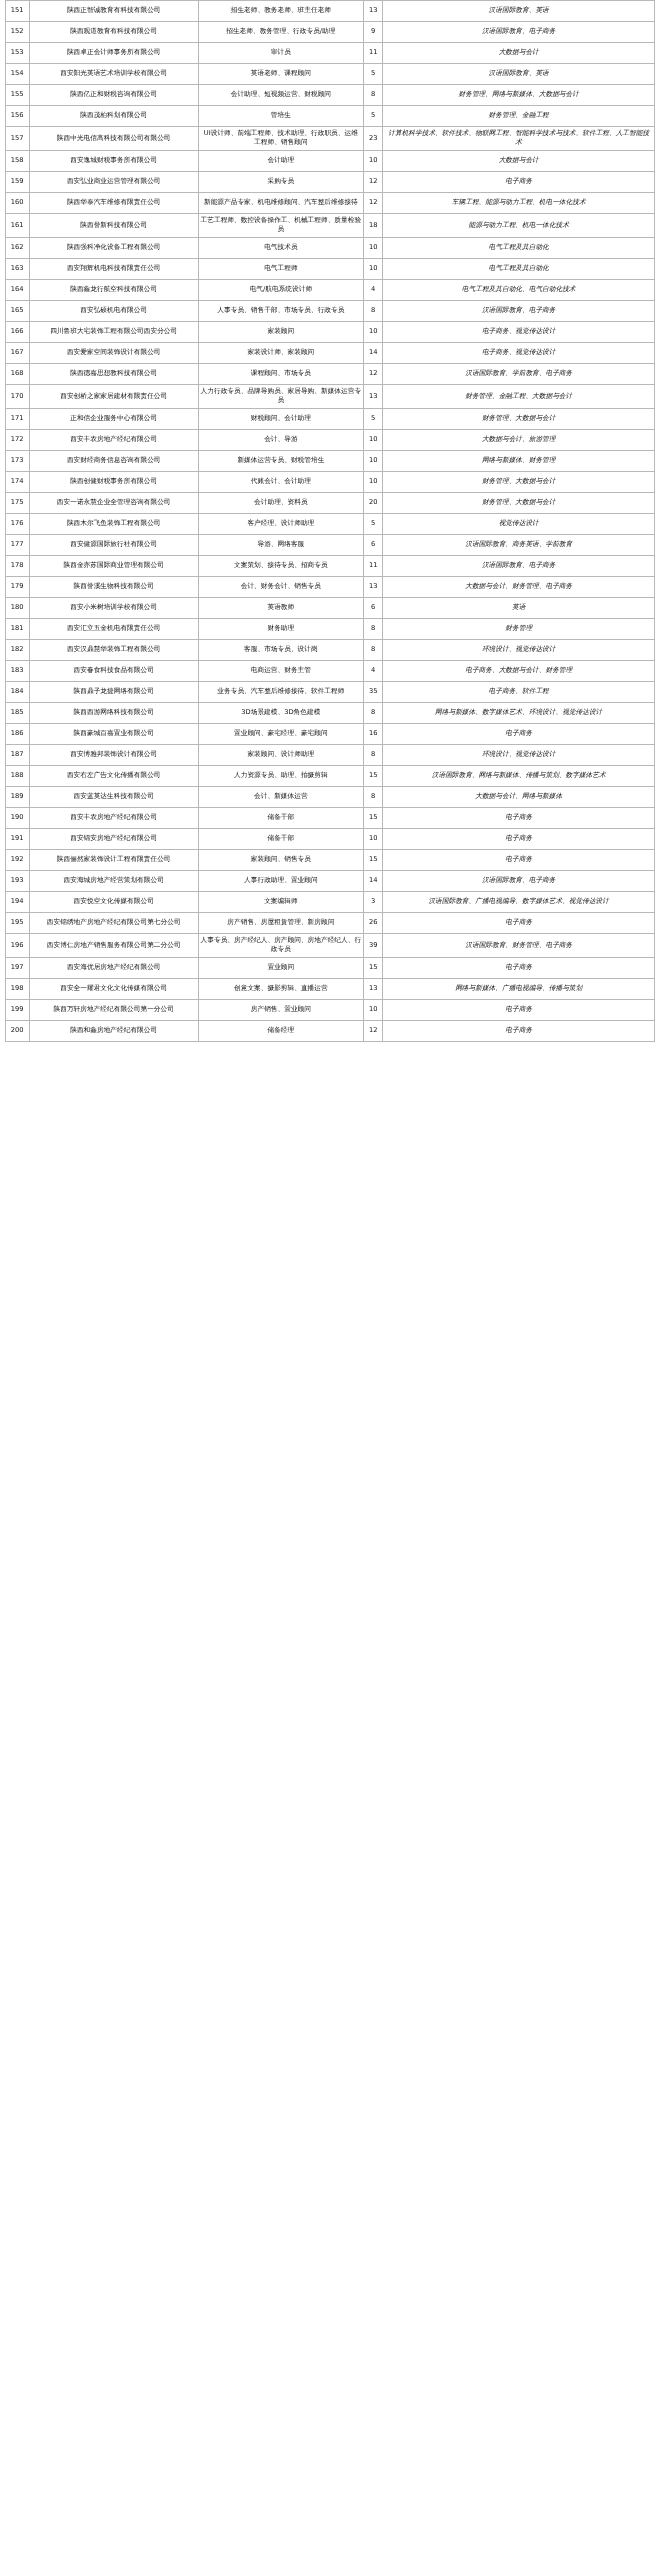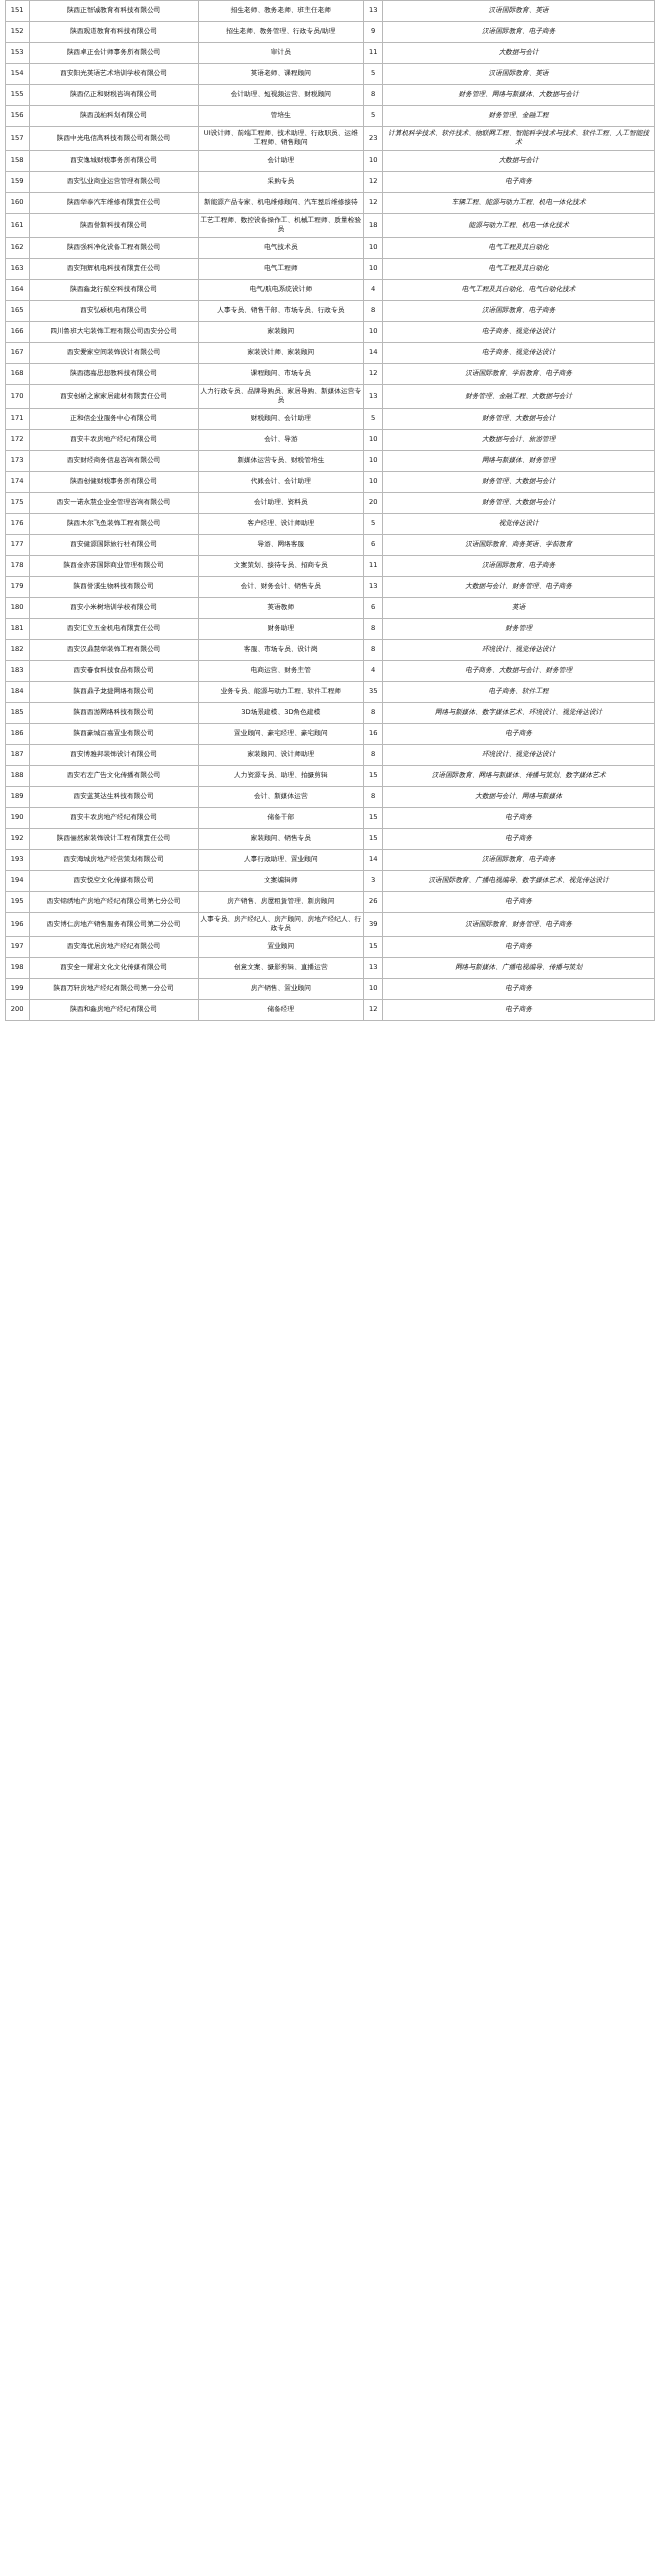--- a/index.html
+++ b/index.html
@@ -286,21 +286,21 @@
         <tr>
           <td class="c-idx">183</td>
           <td class="c-company">西安春食科技食品有限公司</td>
           <td class="c-position">电商运营、财务主管</td>
           <td class="c-count">4</td>
           <td class="c-major">电子商务、大数据与会计、财务管理</td>
         </tr>
         <tr>
           <td class="c-idx">184</td>
           <td class="c-company">陕西鼎子龙捷网络有限公司</td>
-          <td class="c-position">业务专员、能源与动力工程、软件工程师</td>
+          <td class="c-position">业务专员、汽车整后维修接待、软件工程师</td>
           <td class="c-count">35</td>
           <td class="c-major">电子商务、软件工程</td>
         </tr>
         <tr>
           <td class="c-idx">185</td>
           <td class="c-company">陕西西游网络科技有限公司</td>
           <td class="c-position">3D场景建模、3D角色建模</td>
           <td class="c-count">8</td>
           <td class="c-major">网络与新媒体、数字媒体艺术、环境设计、视觉传达设计</td>
         </tr>
@@ -330,20 +330,27 @@
           <td class="c-company">西安蓝英达生科技有限公司</td>
           <td class="c-position">会计、新媒体运营</td>
           <td class="c-count">8</td>
           <td class="c-major">大数据与会计、网络与新媒体</td>
         </tr>
         <tr>
           <td class="c-idx">190</td>
           <td class="c-company">西安丰农房地产经纪有限公司</td>
           <td class="c-position">储备干部</td>
           <td class="c-count">15</td>
+          <td class="c-major">电子商务</td>
+        </tr>
+        <tr>
+          <td class="c-idx">191</td>
+          <td class="c-company">西安锦安房地产经纪有限公司</td>
+          <td class="c-position">储备干部</td>
+          <td class="c-count">10</td>
           <td class="c-major">电子商务</td>
         </tr>
         <tr>
           <td class="c-idx">192</td>
           <td class="c-company">陕西俪然家装饰设计工程有限责任公司</td>
           <td class="c-position">家装顾问、销售专员</td>
           <td class="c-count">15</td>
           <td class="c-major">电子商务</td>
         </tr>
         <tr>

